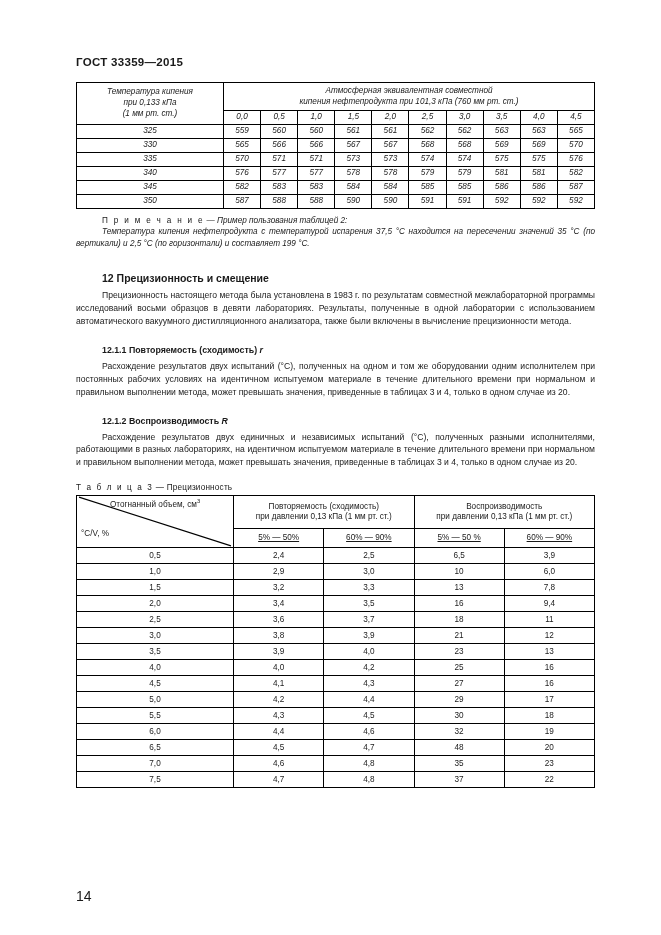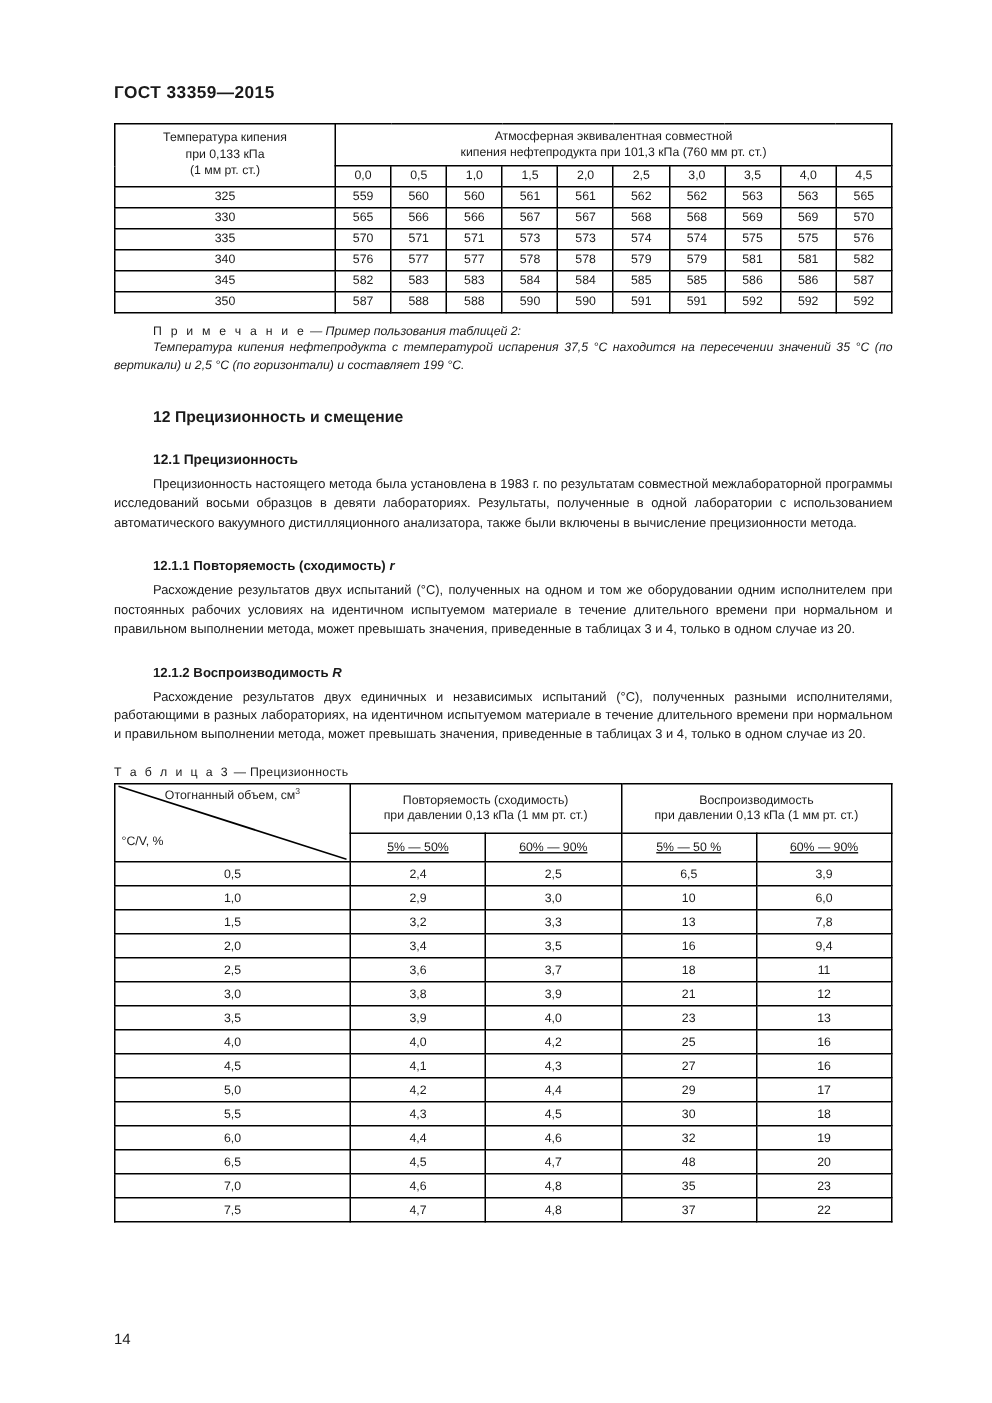--- a/index.html
+++ b/index.html
@@ -56,21 +56,21 @@
     font-size: 8.2px;
   }
   table td, table th {
     border: 0.7px solid #000;
     padding: 1px 3px;
     font-weight: normal;
     text-align: center;
     vertical-align: middle;
     line-height: 1.25;
   }
-  .tbl2 { table-layout: fixed; }
+  .tbl2 { table-layout: fixed; font-style: italic; }
   .tbl2 .hcell {
     font-size: 8.2px;
     line-height: 1.3;
     padding: 3px 2px;
   }
   .tbl2 .hcol1 { width: 142px; }
   .tbl2 .num { height: 14px; }
   .thick-bottom { border-bottom-width: 1.4px !important; }
   .thick-top { border-top-width: 1.4px !important; }
 
@@ -153,21 +153,21 @@
     font-size: 8.2px;
     height: 16px;
     text-decoration: underline;
   }
   .tbl3 .c1 { width: 156px; }
 
   .page-num {
     position: absolute;
     left: 76px;
     top: 888px;
-    font-size: 10px;
+    font-size: 14px;
   }
   sup { font-size: 0.7em; vertical-align: super; }
 </style>
 </head>
 <body>
 
 <div class="page">
   <div class="content">
 
     <div class="doc-header">ГОСТ 33359—2015</div>
@@ -280,21 +280,20 @@
       </tbody>
     </table>
 
     <p class="note">
       <span class="note-indent"></span><span class="note-word">П р и м е ч а н и е</span><span> — Пример пользования таблицей 2:</span><br>
       <span class="note-indent"></span><span>Температура кипения нефтепродукта с температурой испарения 37,5 °С находится на пересечении значений 35 °С (по вертикали) и 2,5 °С (по горизонтали) и составляет 199 °С.</span>
     </p>
 
     <h2 class="sec">12 Прецизионность и смещение</h2>
 
-    <h3 class="sub">12.1 Прецизионность</h3>
 
     <p class="body">Прецизионность настоящего метода была установлена в 1983 г. по результатам совместной межлабораторной программы исследований восьми образцов в девяти лабораториях. Результаты, полученные в одной лаборатории с использованием автоматического вакуумного дистилляционного анализатора, также были включены в вычисление прецизионности метода.</p>
 
     <h4 class="subsub"><span>12.1.1 Повторяемость (сходимость) </span><i>r</i></h4>
 
     <p class="body">Расхождение результатов двух испытаний (°C), полученных на одном и том же оборудовании одним исполнителем при постоянных рабочих условиях на идентичном испытуемом материале в течение длительного времени при нормальном и правильном выполнении метода, может превышать значения, приведенные в таблицах 3 и 4, только в одном случае из 20.</p>
 
     <h4 class="subsub"><span>12.1.2 Воспроизводимость </span><i>R</i></h4>
 
     <p class="body">Расхождение результатов двух единичных и независимых испытаний (°C), полученных разными исполнителями, работающими в разных лабораториях, на идентичном испытуемом материале в течение длительного времени при нормальном и правильном выполнении метода, может превышать значения, приведенные в таблицах 3 и 4, только в одном случае из 20.</p>

